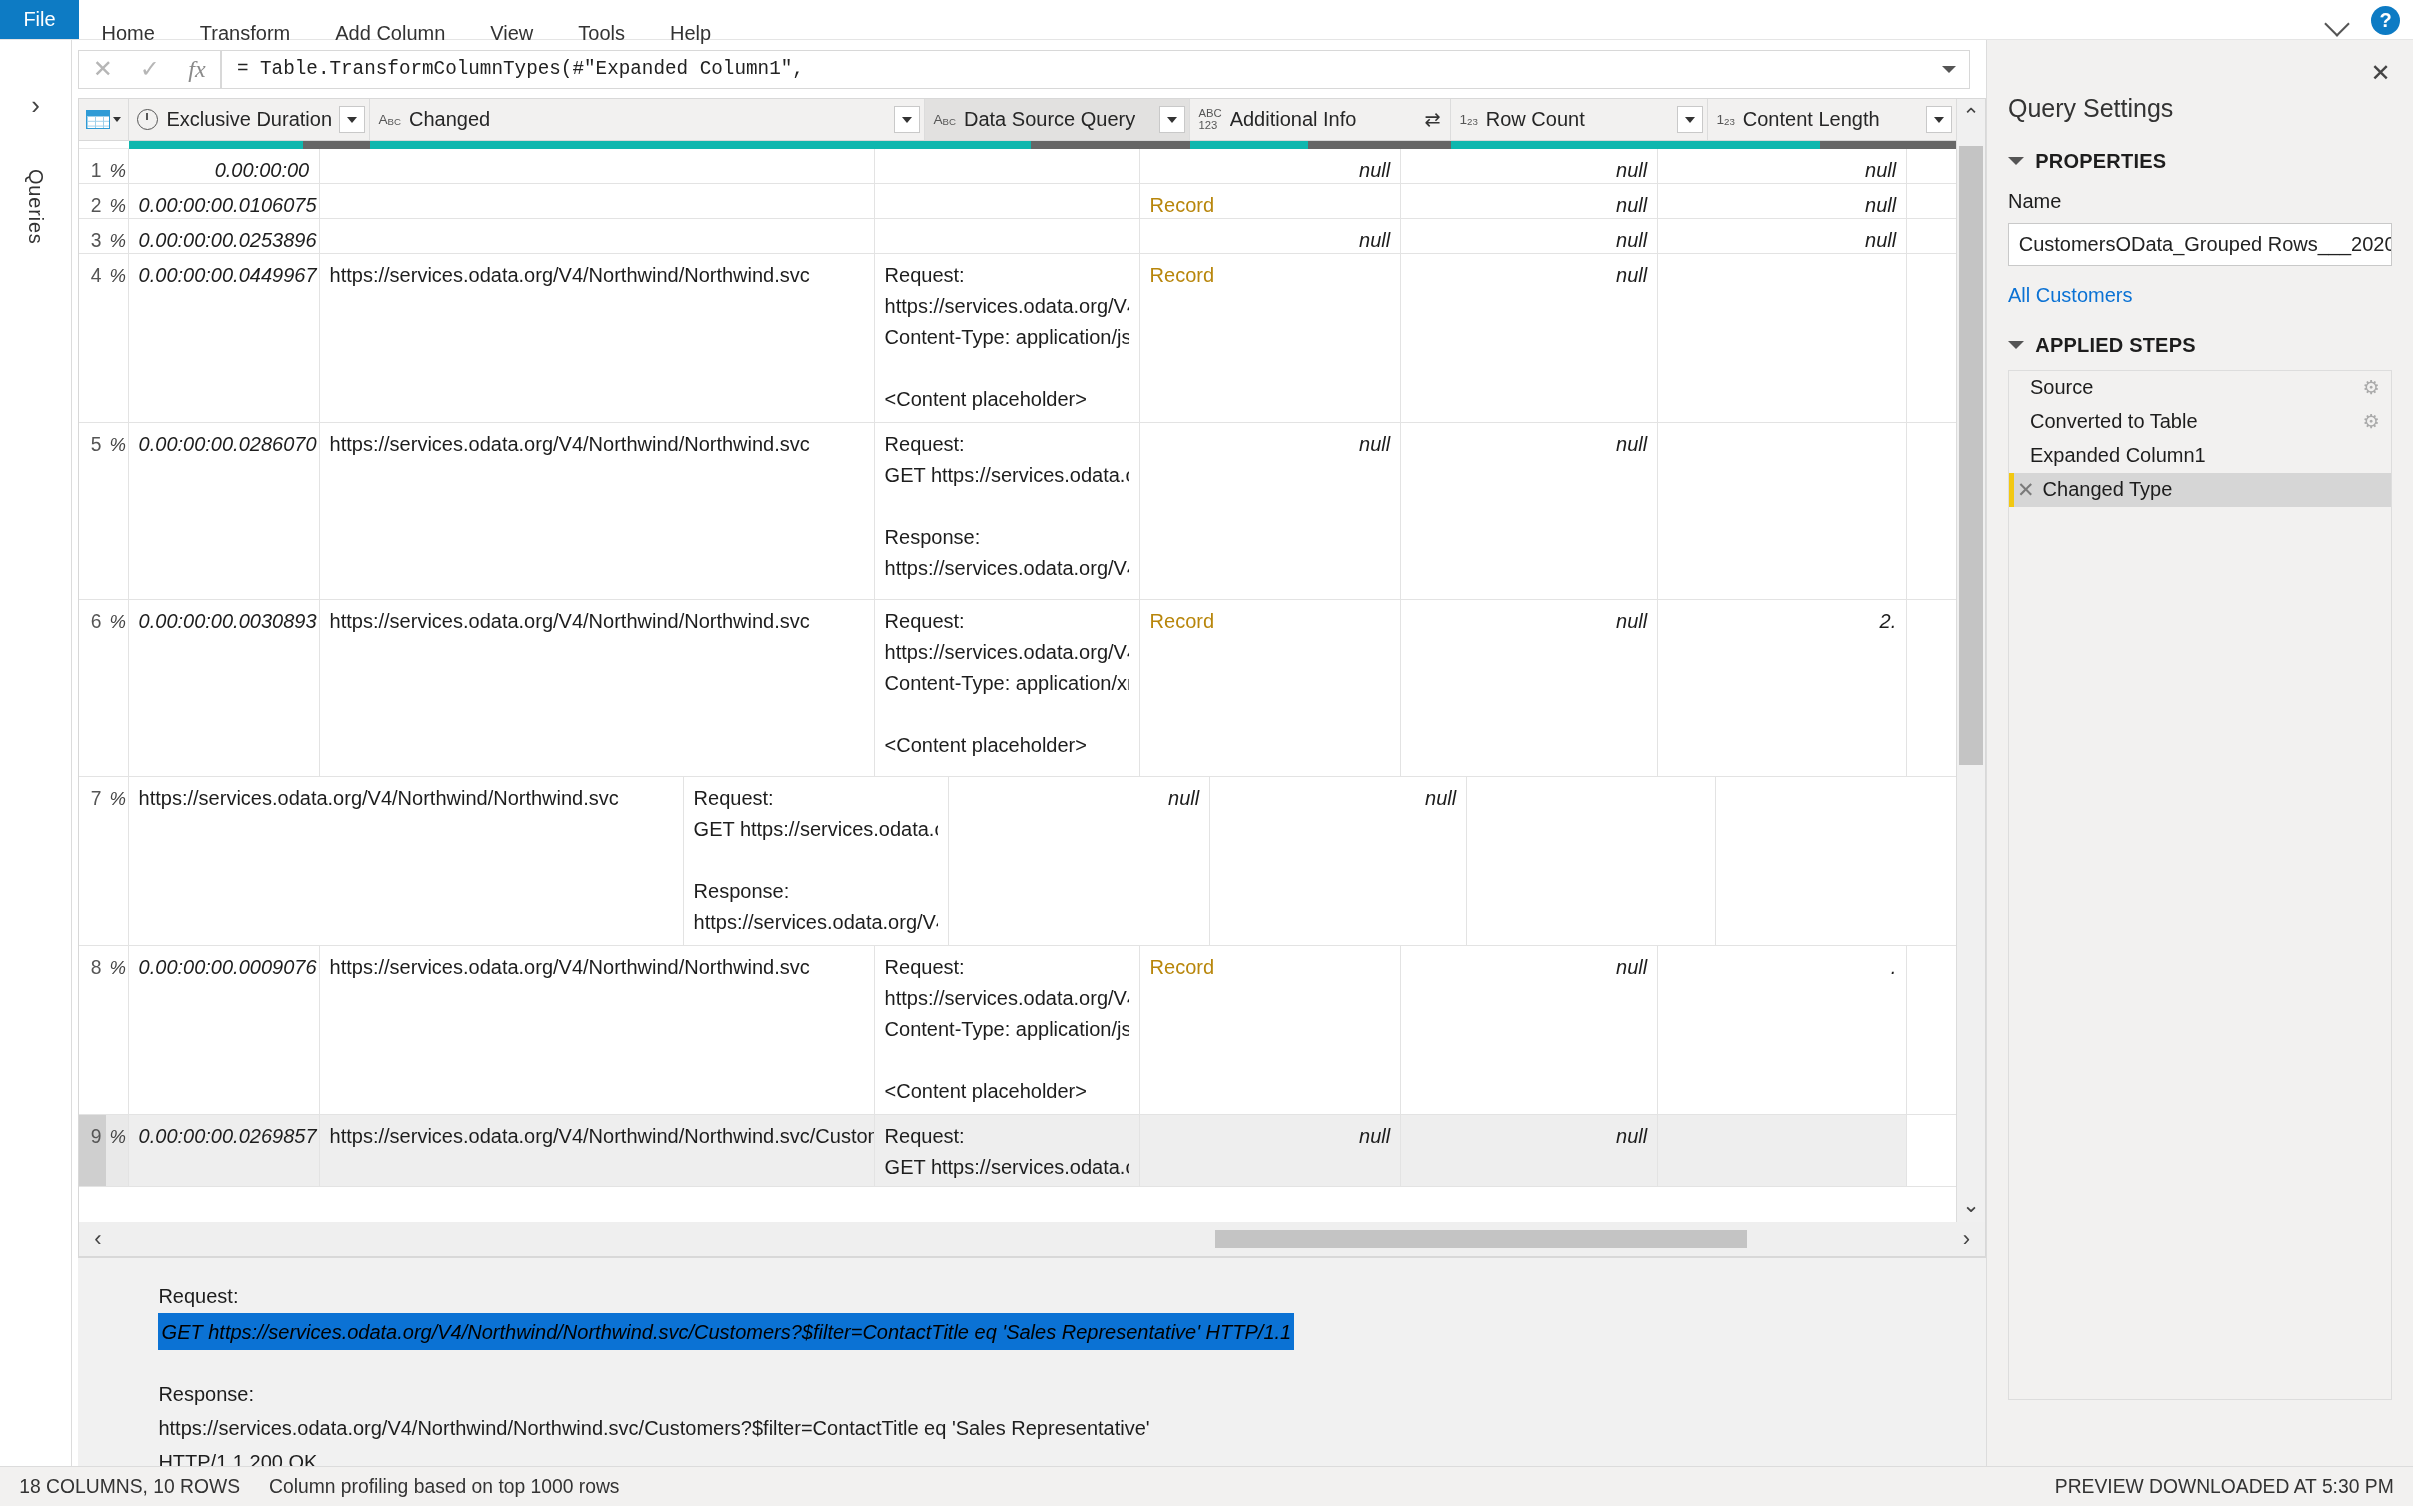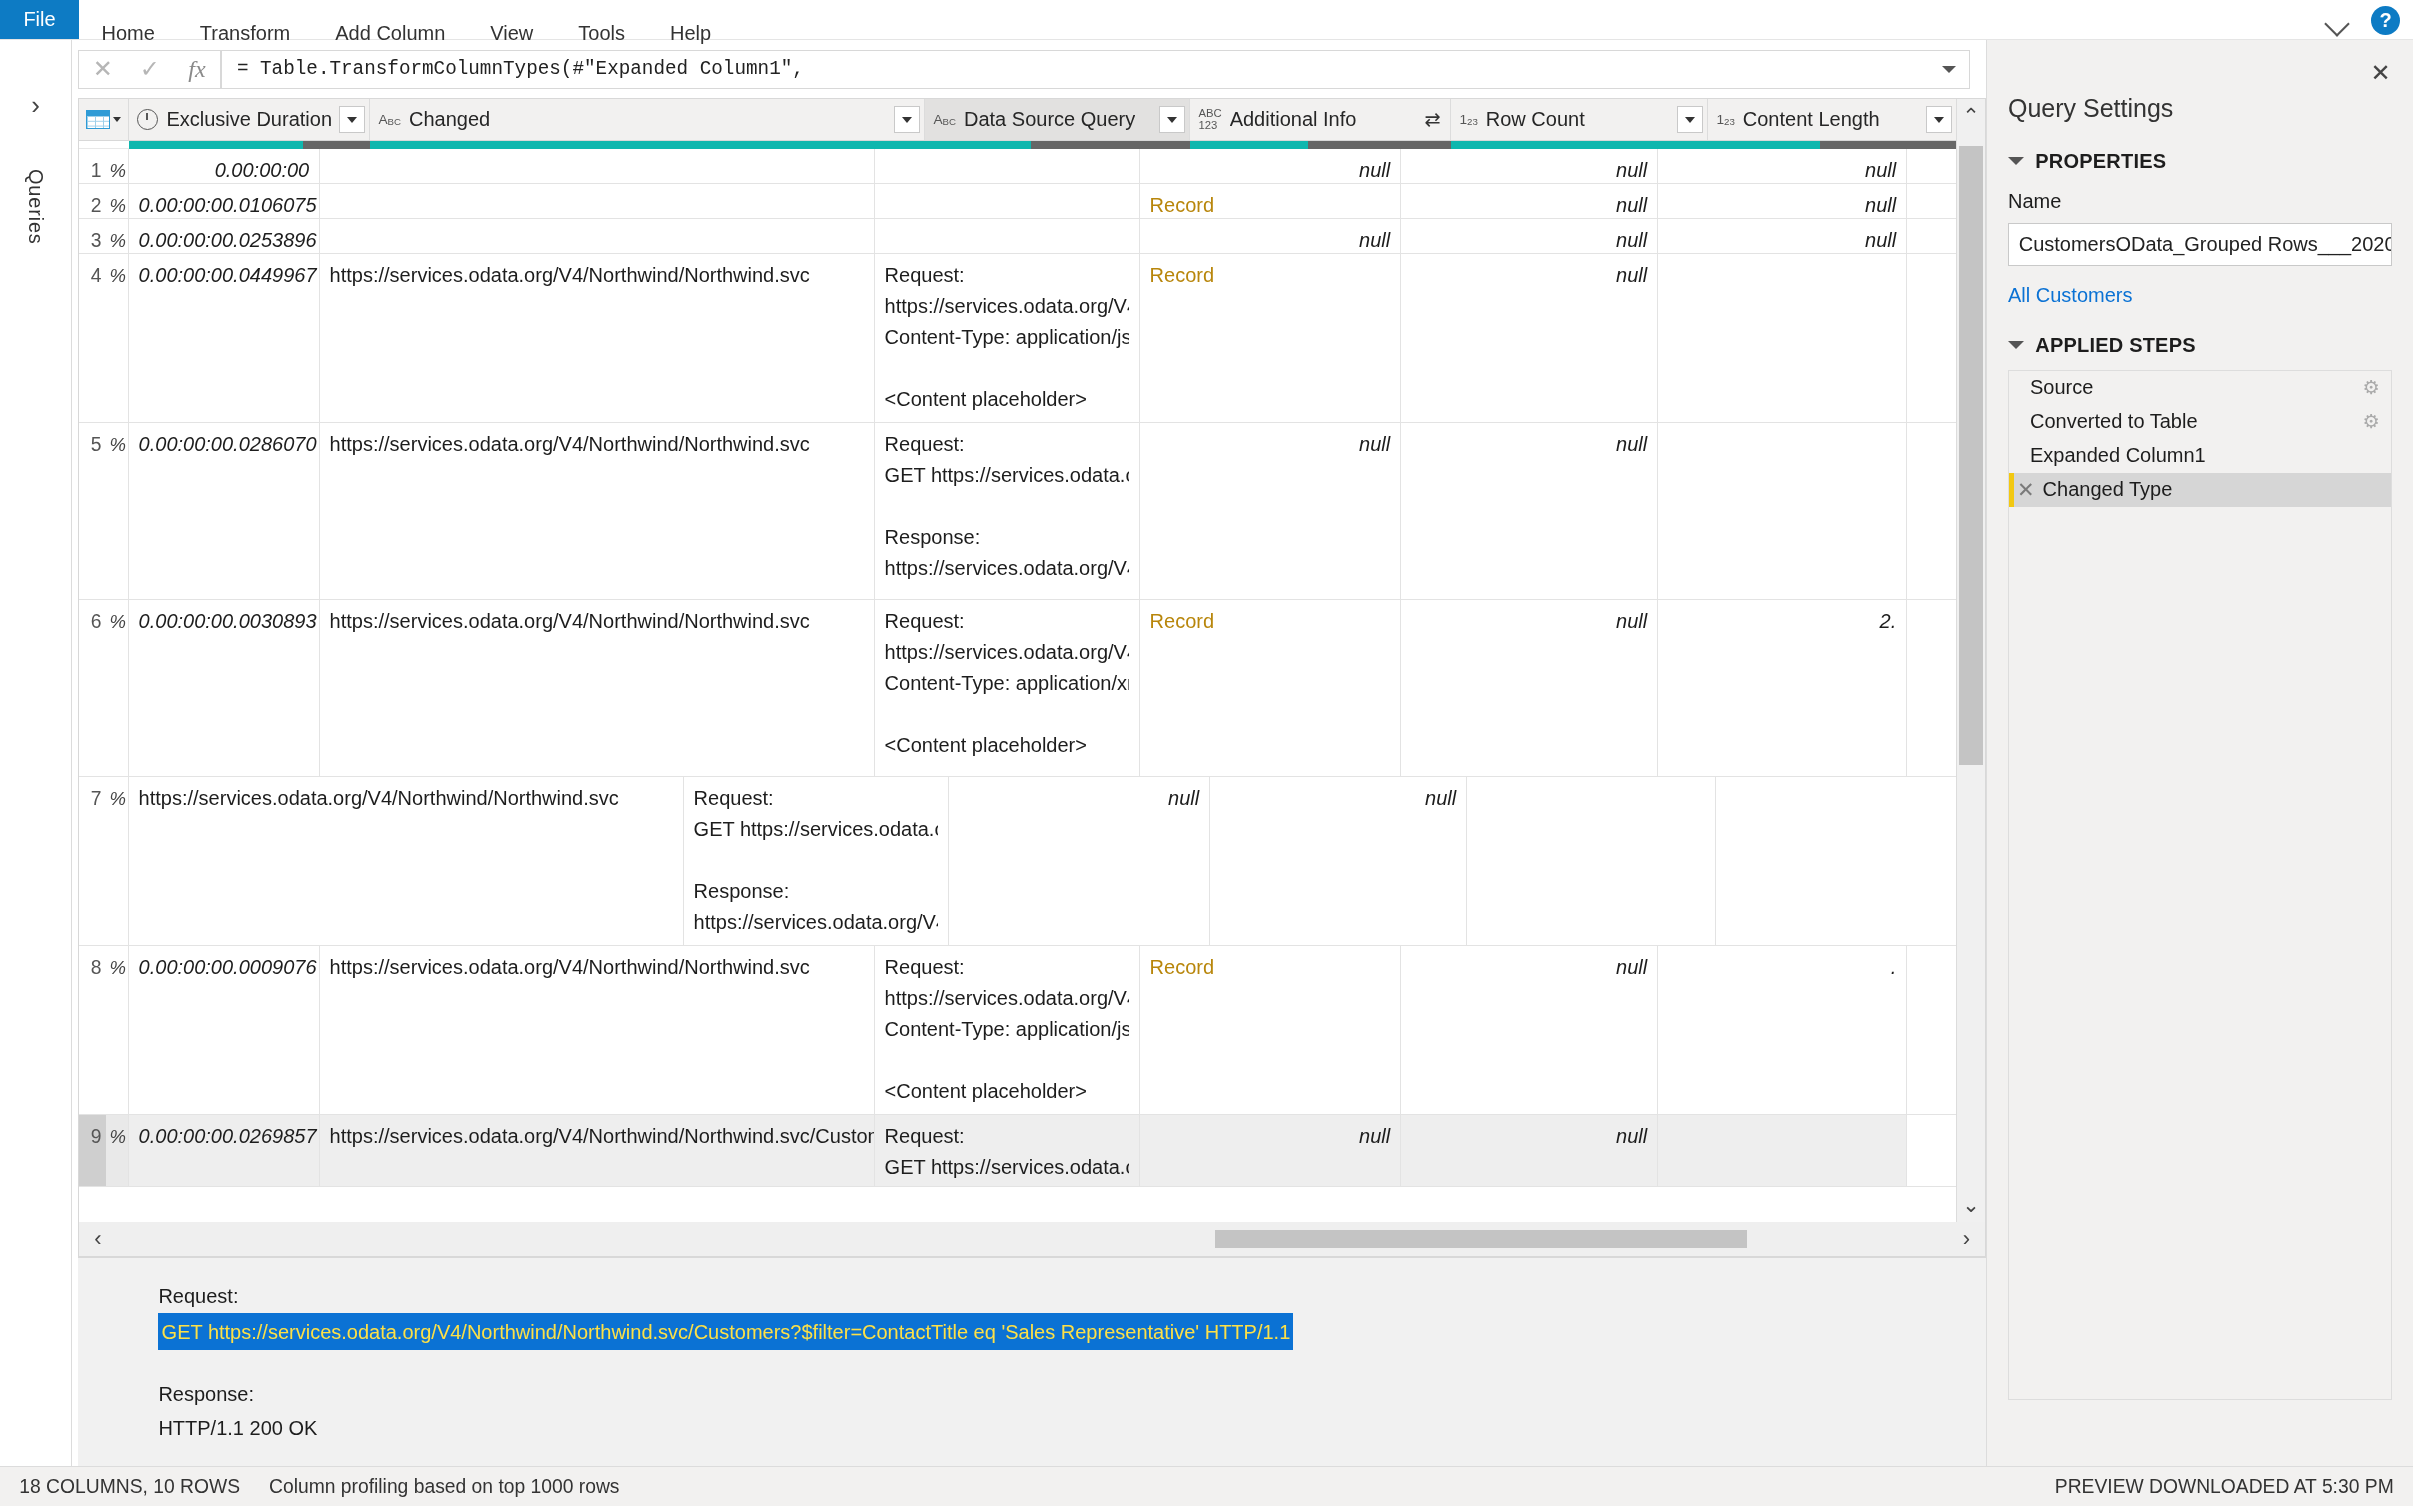--- a/index.html
+++ b/index.html
@@ -129,21 +129,21 @@
             border:0.8px solid #d8d8d8; border-top:none; margin-left:6.4px;
             position:relative; }
   .hs-arrow{ width:37px; text-align:center; font-size:22px; color:#444; }
   .hs-track{ flex:1; height:17.7px; position:relative; }
   .hs-thumb{ position:absolute; left:60%; width:29%; height:17.7px; background:#c4c4c4; }
 
   
   .detail{ height:249px; background:#f1f1f1; border-top:0.8px solid #d8d8d8;
            padding:21px 0 0 80px; margin-left:6.4px; }
   .detail div{ line-height:34px; font-size:20px; color:#1d1d1d; }
-  .detail .hl{ background:#0b72d4; color:#fde047; display:inline-block; padding:1.6px 3.2px; }
+  .detail .hl{ background:#0b72d4; color:#000000; display:inline-block; padding:1.6px 3.2px;font-style:italic; }
   .detail .gap{ height:27px; }
 
   
   .qs{ width:426px; flex:0 0 426px; background:#f2f1f0; padding:17.7px 21px 0 21px;
        position:relative; }
   .qs-title{ font-size:25px; color:#333;margin-top:36px; }
   .qs-close{ position:absolute; right:22.5px; top:19.3px; font-size:24px; color:#444; }
   .sect{ margin-top:27px; display:flex; align-items:center; gap:11.3px;
          font-size:20px; font-weight:bold; color:#1d1d1d; letter-spacing:0.2px; }
   .tri{ width:0;height:0;border-left:8px solid transparent;
@@ -434,20 +434,21 @@
       <div class="hs-arrow">›</div>
     </div>
 
     <div class="detail">
       <div>Request:</div>
       <div>
         <span class="hl">GET https://services.odata.org/V4/Northwind/Northwind.svc/Customers?$filter=ContactTitle eq 'Sales Representative' HTTP/1.1</span>
       </div>
       <div class="gap"></div>
       <div>Response:</div>
+      <div>https://services.odata.org/V4/Northwind/Northwind.svc/Customers?$filter=ContactTitle eq 'Sales Representative'</div>
       <div>HTTP/1.1 200 OK</div>
     </div>
   </div>
 
   <div class="qs">
     <div class="qs-title">Query Settings</div>
     <div class="qs-close">✕</div>
 
     <div class="sect">
       <span class="tri"></span>

